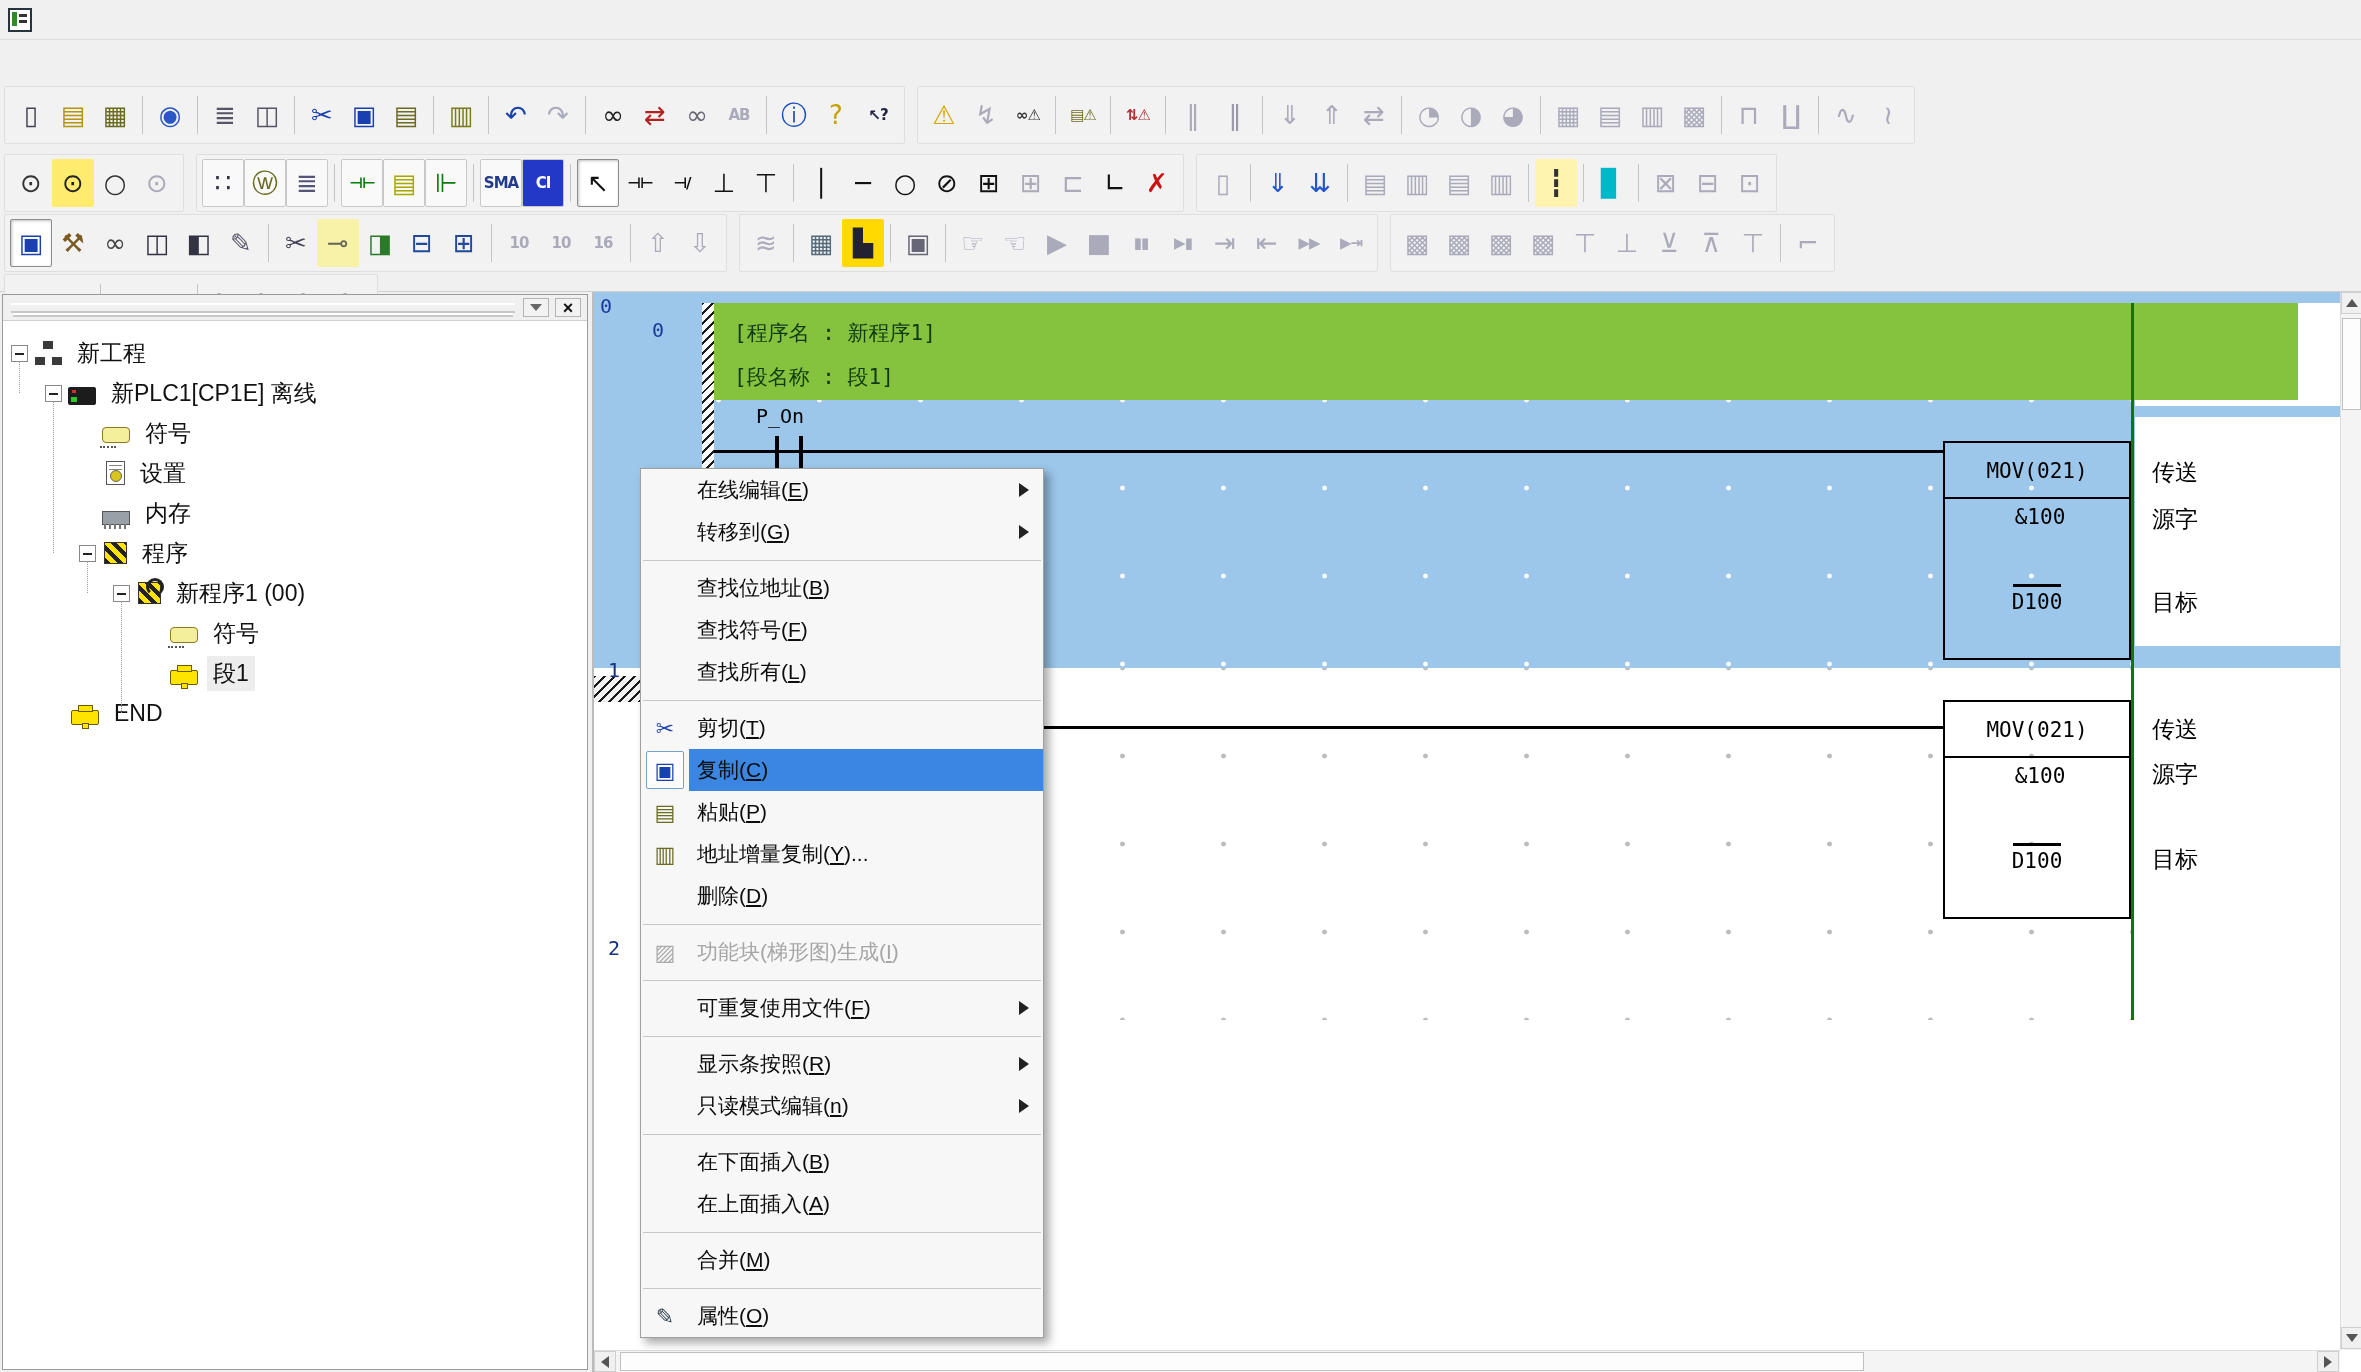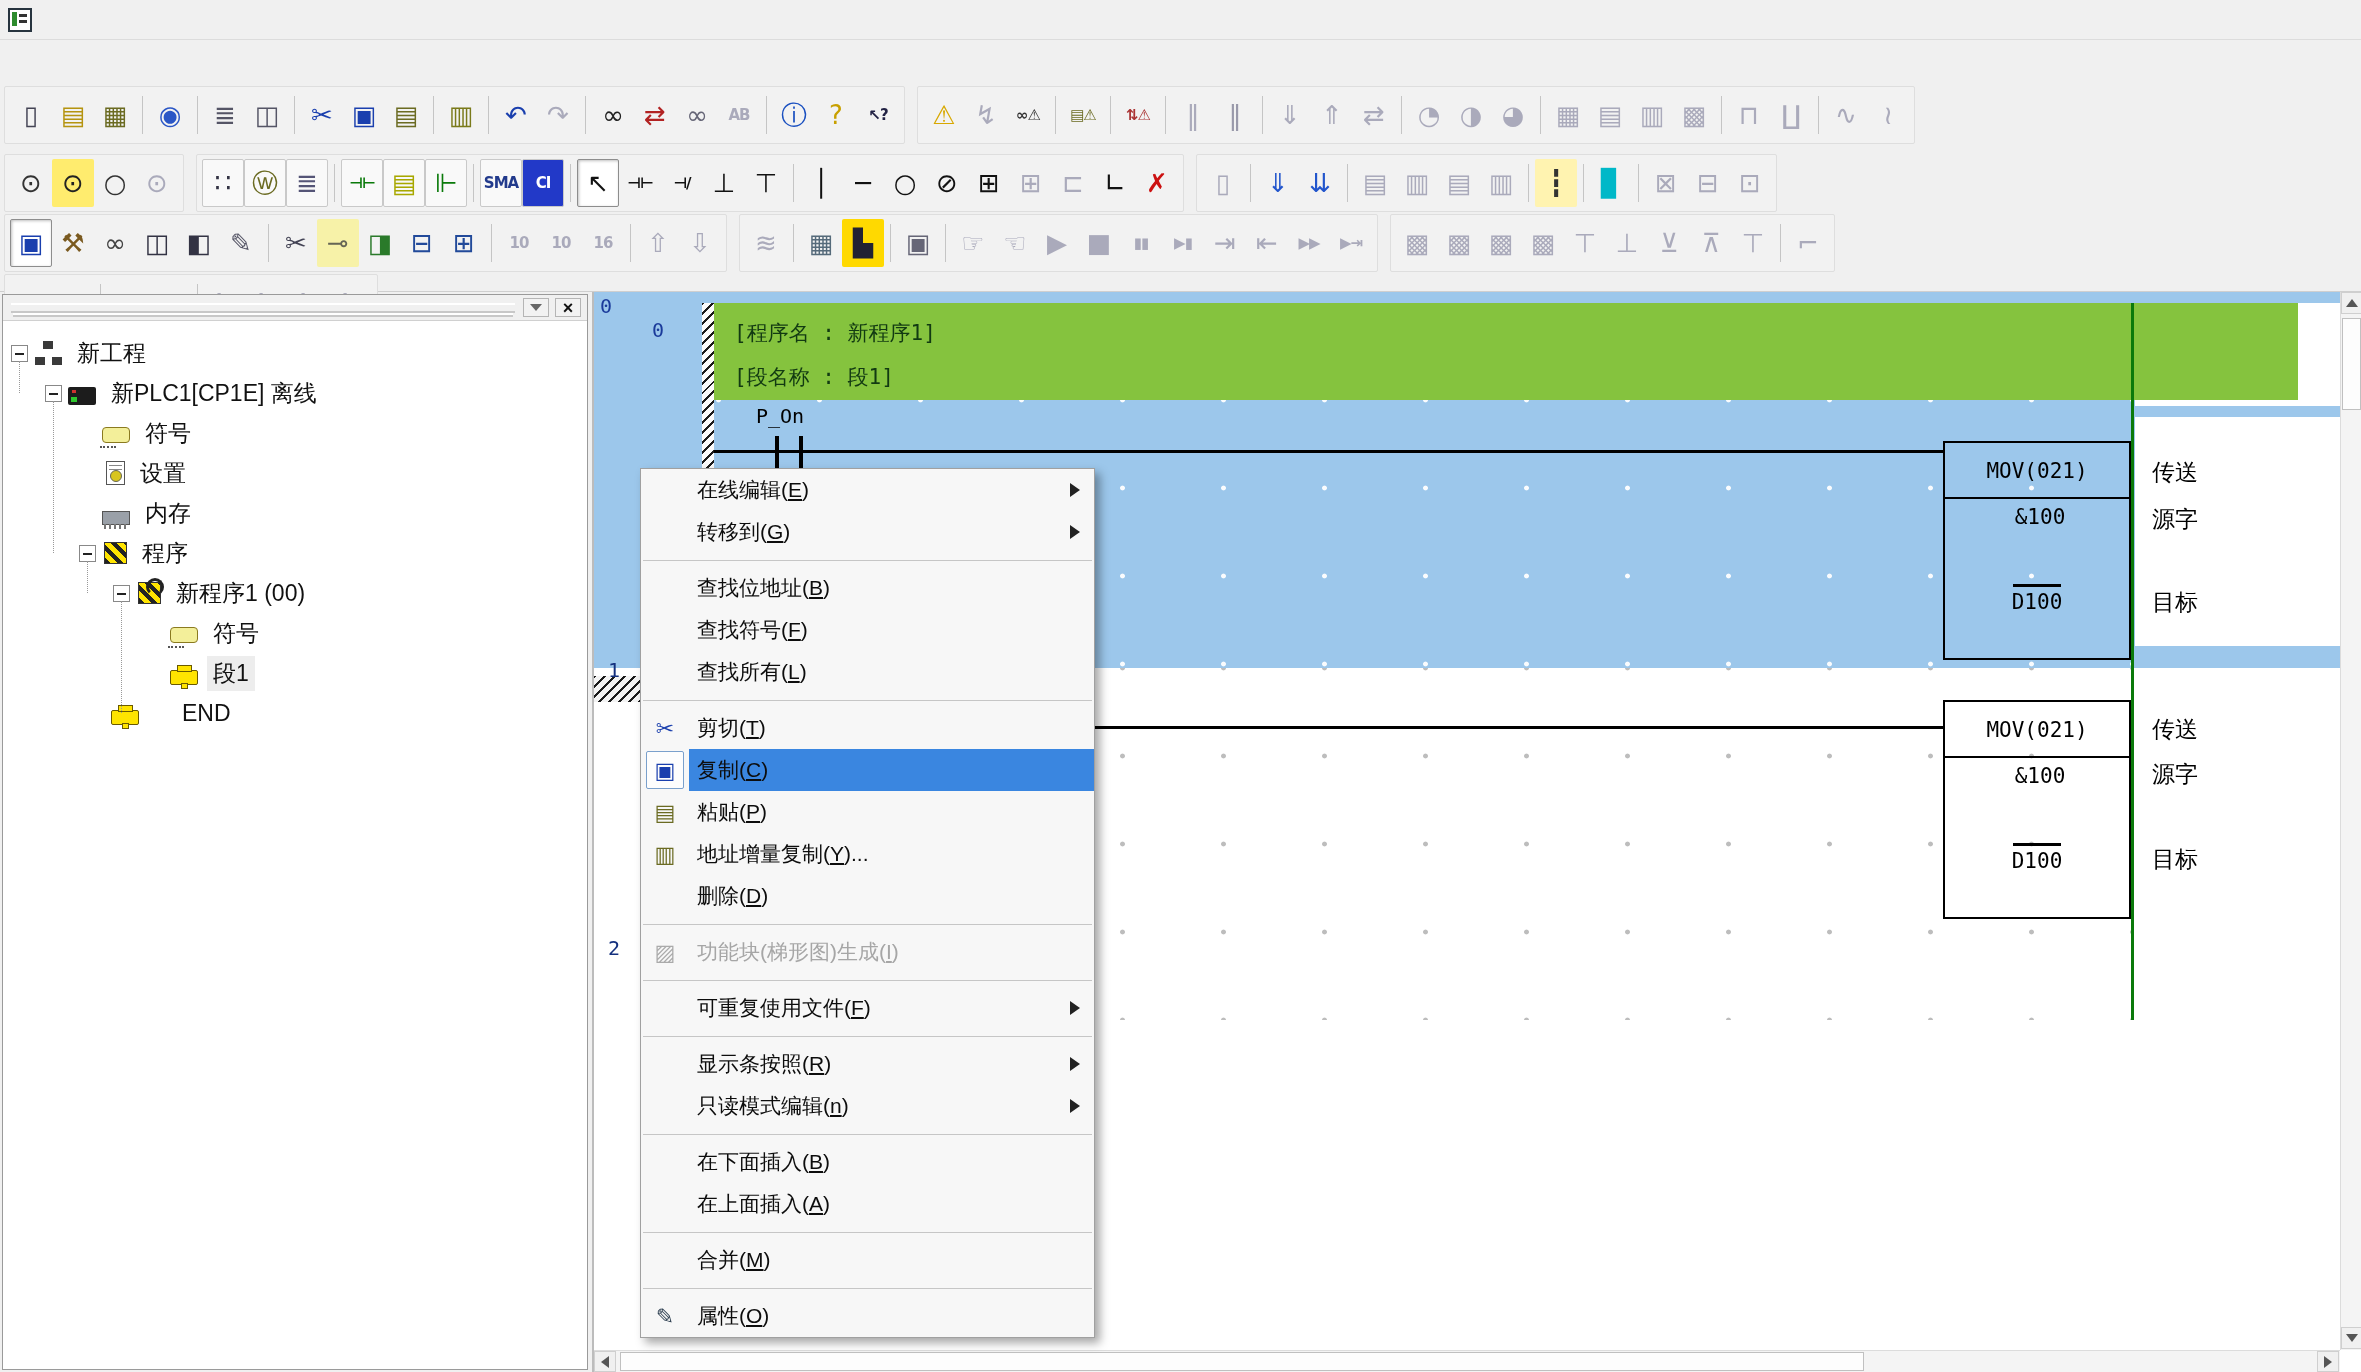--- a/index.html
+++ b/index.html
@@ -107,21 +107,21 @@
   .hsb .sbb{top:0;width:22px;height:21px;}
   .sb-left{left:0;} .sb-left i{border-top:6px solid transparent;border-bottom:6px solid transparent;border-right:8px solid #555;}
   .sb-right{left:1723px;} .sb-right i{border-top:6px solid transparent;border-bottom:6px solid transparent;border-left:8px solid #555;}
   .h-thumb{position:absolute;left:26px;top:1px;width:1244px;height:19px;background:#fdfdfd;border:1px solid #c0c0c0;}
   .vsb .sbb{left:0;width:21px;height:22px;}
   .sb-up{top:0;} .sb-up i{border-left:6px solid transparent;border-right:6px solid transparent;border-bottom:8px solid #555;}
   .sb-down{top:1035px;} .sb-down i{border-left:6px solid transparent;border-right:6px solid transparent;border-top:8px solid #555;}
   .v-thumb{position:absolute;left:1px;top:26px;width:19px;height:92px;background:#fdfdfd;border:1px solid #c0c0c0;}
 
   
-  #ctx-menu{position:absolute;left:640px;top:468px;width:455px;background:#f7f7f7;border:1px solid #a0a0a0;box-shadow:5px 5px 9px rgba(0,0,0,.35);z-index:50;}
+  #ctx-menu{position:absolute;left:640px;top:468px;width:404px;background:#f7f7f7;border:1px solid #a0a0a0;box-shadow:5px 5px 9px rgba(0,0,0,.35);z-index:50;}
   .mi{display:flex;align-items:center;height:42px;position:relative;font-size:21px;color:#0d0d0d;}
   .mico{width:48px;height:42px;display:flex;align-items:center;justify-content:center;font-size:22px;flex:none;font-family:"DejaVu Sans",sans-serif;}
   .mico.boxed{width:38px;height:38px;margin:2px 5px;border:1px solid #7aa0cc;background:#fdfdfd;border-radius:2px;}
   .mlabel{padding-left:8px;white-space:nowrap;}
   .mi.sub::after{content:"";position:absolute;right:14px;top:50%;margin-top:-7px;border-left:10px solid #222;border-top:7px solid transparent;border-bottom:7px solid transparent;}
   .mi.dis{color:#a6a6a6;}
   .mi.sel{background:linear-gradient(to right,#f7f7f7 48px,var(--menu-hl) 48px);}
   .msep{height:14px;display:flex;align-items:center;}
   .msep i{height:1px;background:#c6c6c6;width:100%;margin:0 2px;}
 </style>
@@ -618,21 +618,21 @@
           <span class="lab">新程序1 (00)</span>
         </div>
         <div class="trow" style="padding-left: 167px;">
           <span class="ti ti-symbols"></span>
           <span class="lab">符号</span>
         </div>
         <div class="trow" style="padding-left: 167px;">
           <span class="ti ti-section"></span>
           <span class="lab sel">段1</span>
         </div>
-        <div class="trow" style="padding-left: 108px; gap: 28px;">
+        <div class="trow" style="padding-left: 68px;">
           <span class="ti ti-section"></span>
           <span class="lab">END</span>
         </div>
         <div class="tline" style="left: 16px; top: 40px; height: 32px;"></div>
         <div class="tline" style="left: 50px; top: 80px; height: 152px;"></div>
         <div class="tline" style="left: 84px; top: 240px; height: 32px;"></div>
         <div class="tline" style="left: 118px; top: 280px; height: 112px;"></div>
       </div>
   </div>
 

